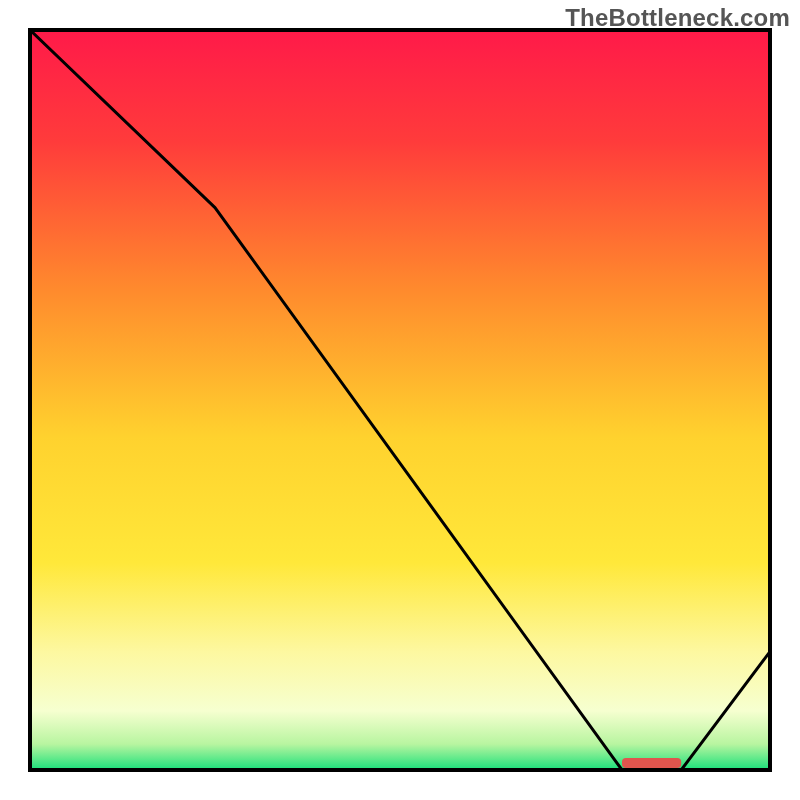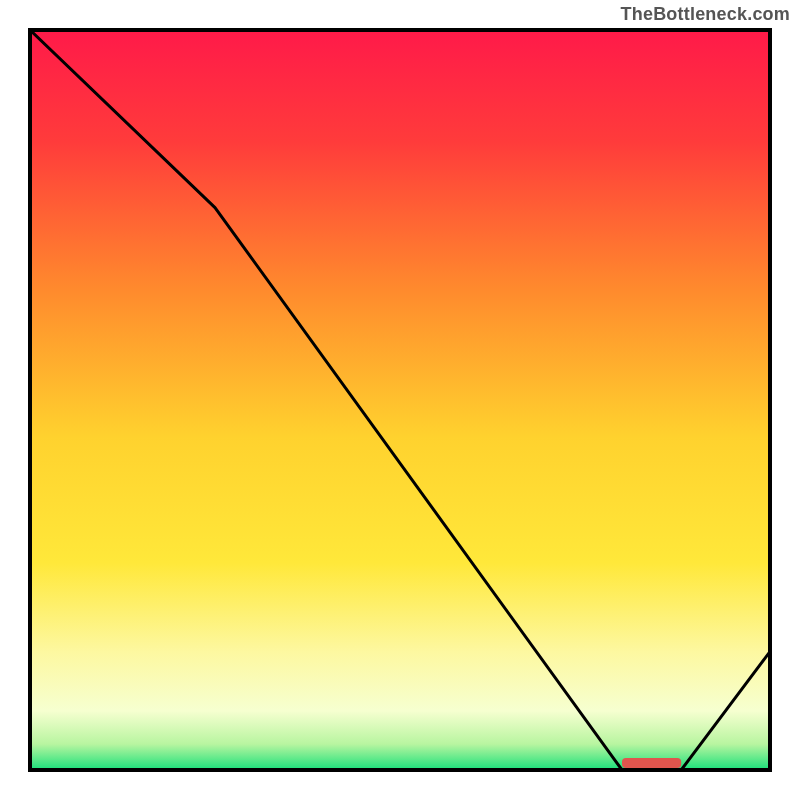--- a/index.html
+++ b/index.html
@@ -13,21 +13,21 @@
   }
   .stage {
     position: relative;
     width: 800px;
     height: 800px;
   }
   .watermark {
     position: absolute;
     top: 4px;
     right: 10px;
-    font-size: 18px;
+    font-size: 24px;
     font-weight: bold;
     color: #555555;
     letter-spacing: 0.2px;
     margin-left: 36px;
   }
   svg {
     display: block;
   }
 </style>
 </head>

